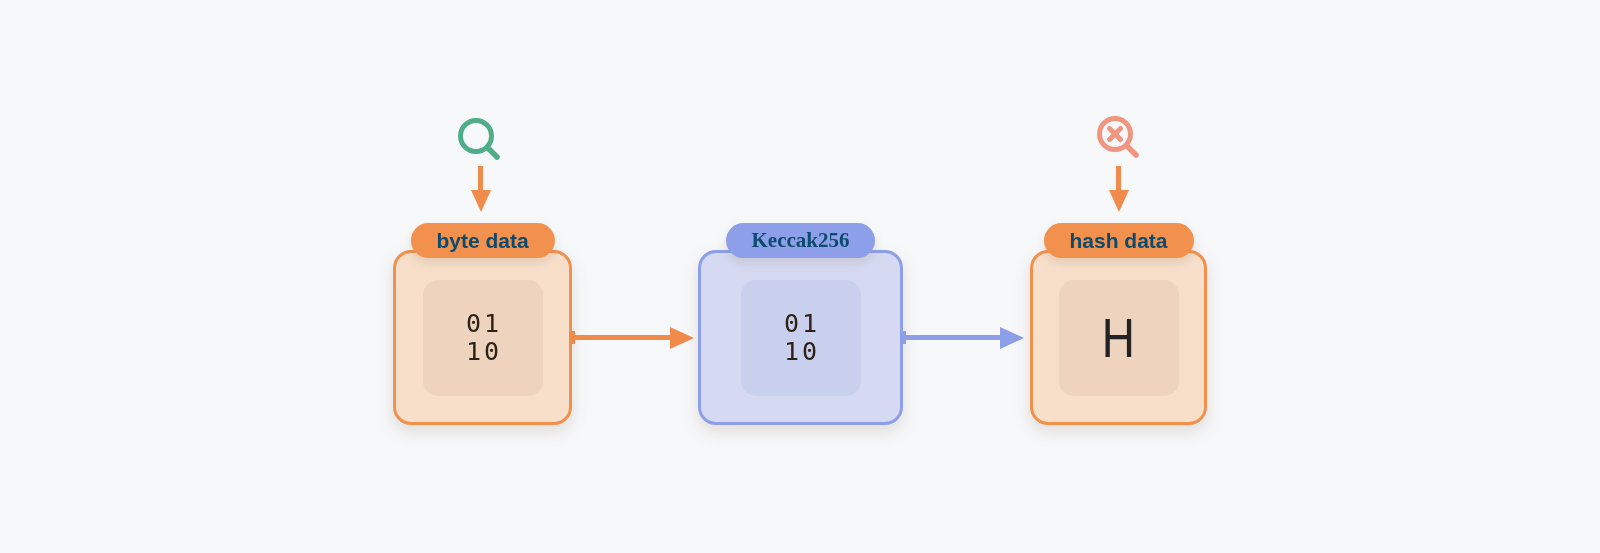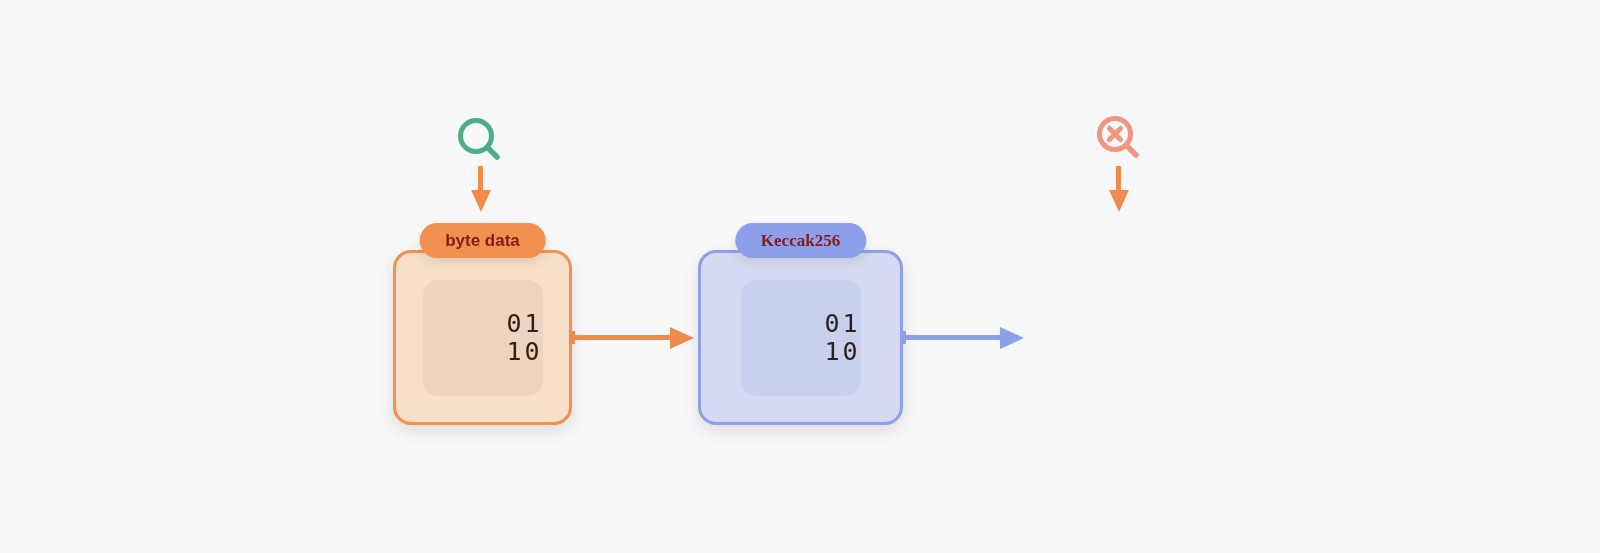--- a/index.html
+++ b/index.html
@@ -20,30 +20,30 @@
   .node.orange { border-color:#f2914e; background:#f7dfca; }
   .node.blue   { border-color:#8d9fe8; background:#d5daf2; }
 
   .node-byte   { left:393px; top:250px; width:179px; height:175px; }
   .node-keccak { left:698px; top:250px; width:205px; height:175px; }
   .node-hash   { left:1030px; top:250px; width:177px; height:175px; }
 
   .pill {
     position:absolute; top:-30px; left:50%; transform:translateX(-50%);
     border-radius:19px; padding:5px 26px; white-space:nowrap;
-    color:#7f1d1d; font-size:17px; font-weight:bold; line-height:25px;
+    color:#0c4a6e; font-size:21px; font-weight:bold; line-height:25px;
     box-shadow:0 5px 10px rgba(140,115,95,0.18);
   }
   .pill.orange { background:#f2914e; }
   .pill.blue   { background:#8d9fe8;font-family:Liberation Serif, serif; }
 
   .inner {
     width:120px; height:116px; border-radius:15px;
     display:flex; flex-direction:column;
-    align-items:flex-end; justify-content:center;
+    align-items:center; justify-content:center;
   }
   .node.orange .inner { background:#eed3be; }
   .node.blue   .inner { background:#c9d0ee; }
 
   .binary {
     font-family:"DejaVu Sans Mono",monospace;
     font-size:25px; line-height:1.12; letter-spacing:3px;
     color:#2e2217; text-align:center; text-indent:3px;
   }
   .hash-glyph {
@@ -141,14 +141,20 @@
       </div>
     </div>
   </div>
 
   <div class="h-arrow h-arrow-2">
     <div class="cap"></div>
     <div class="line"></div>
     <div class="head"></div>
   </div>
 
+  <div class="node node-hash orange">
+    <div class="pill orange">hash data</div>
+    <div class="inner">
+      <div class="hash-glyph">H</div>
+    </div>
+  </div>
 
 </div>
 
 </body></html>

